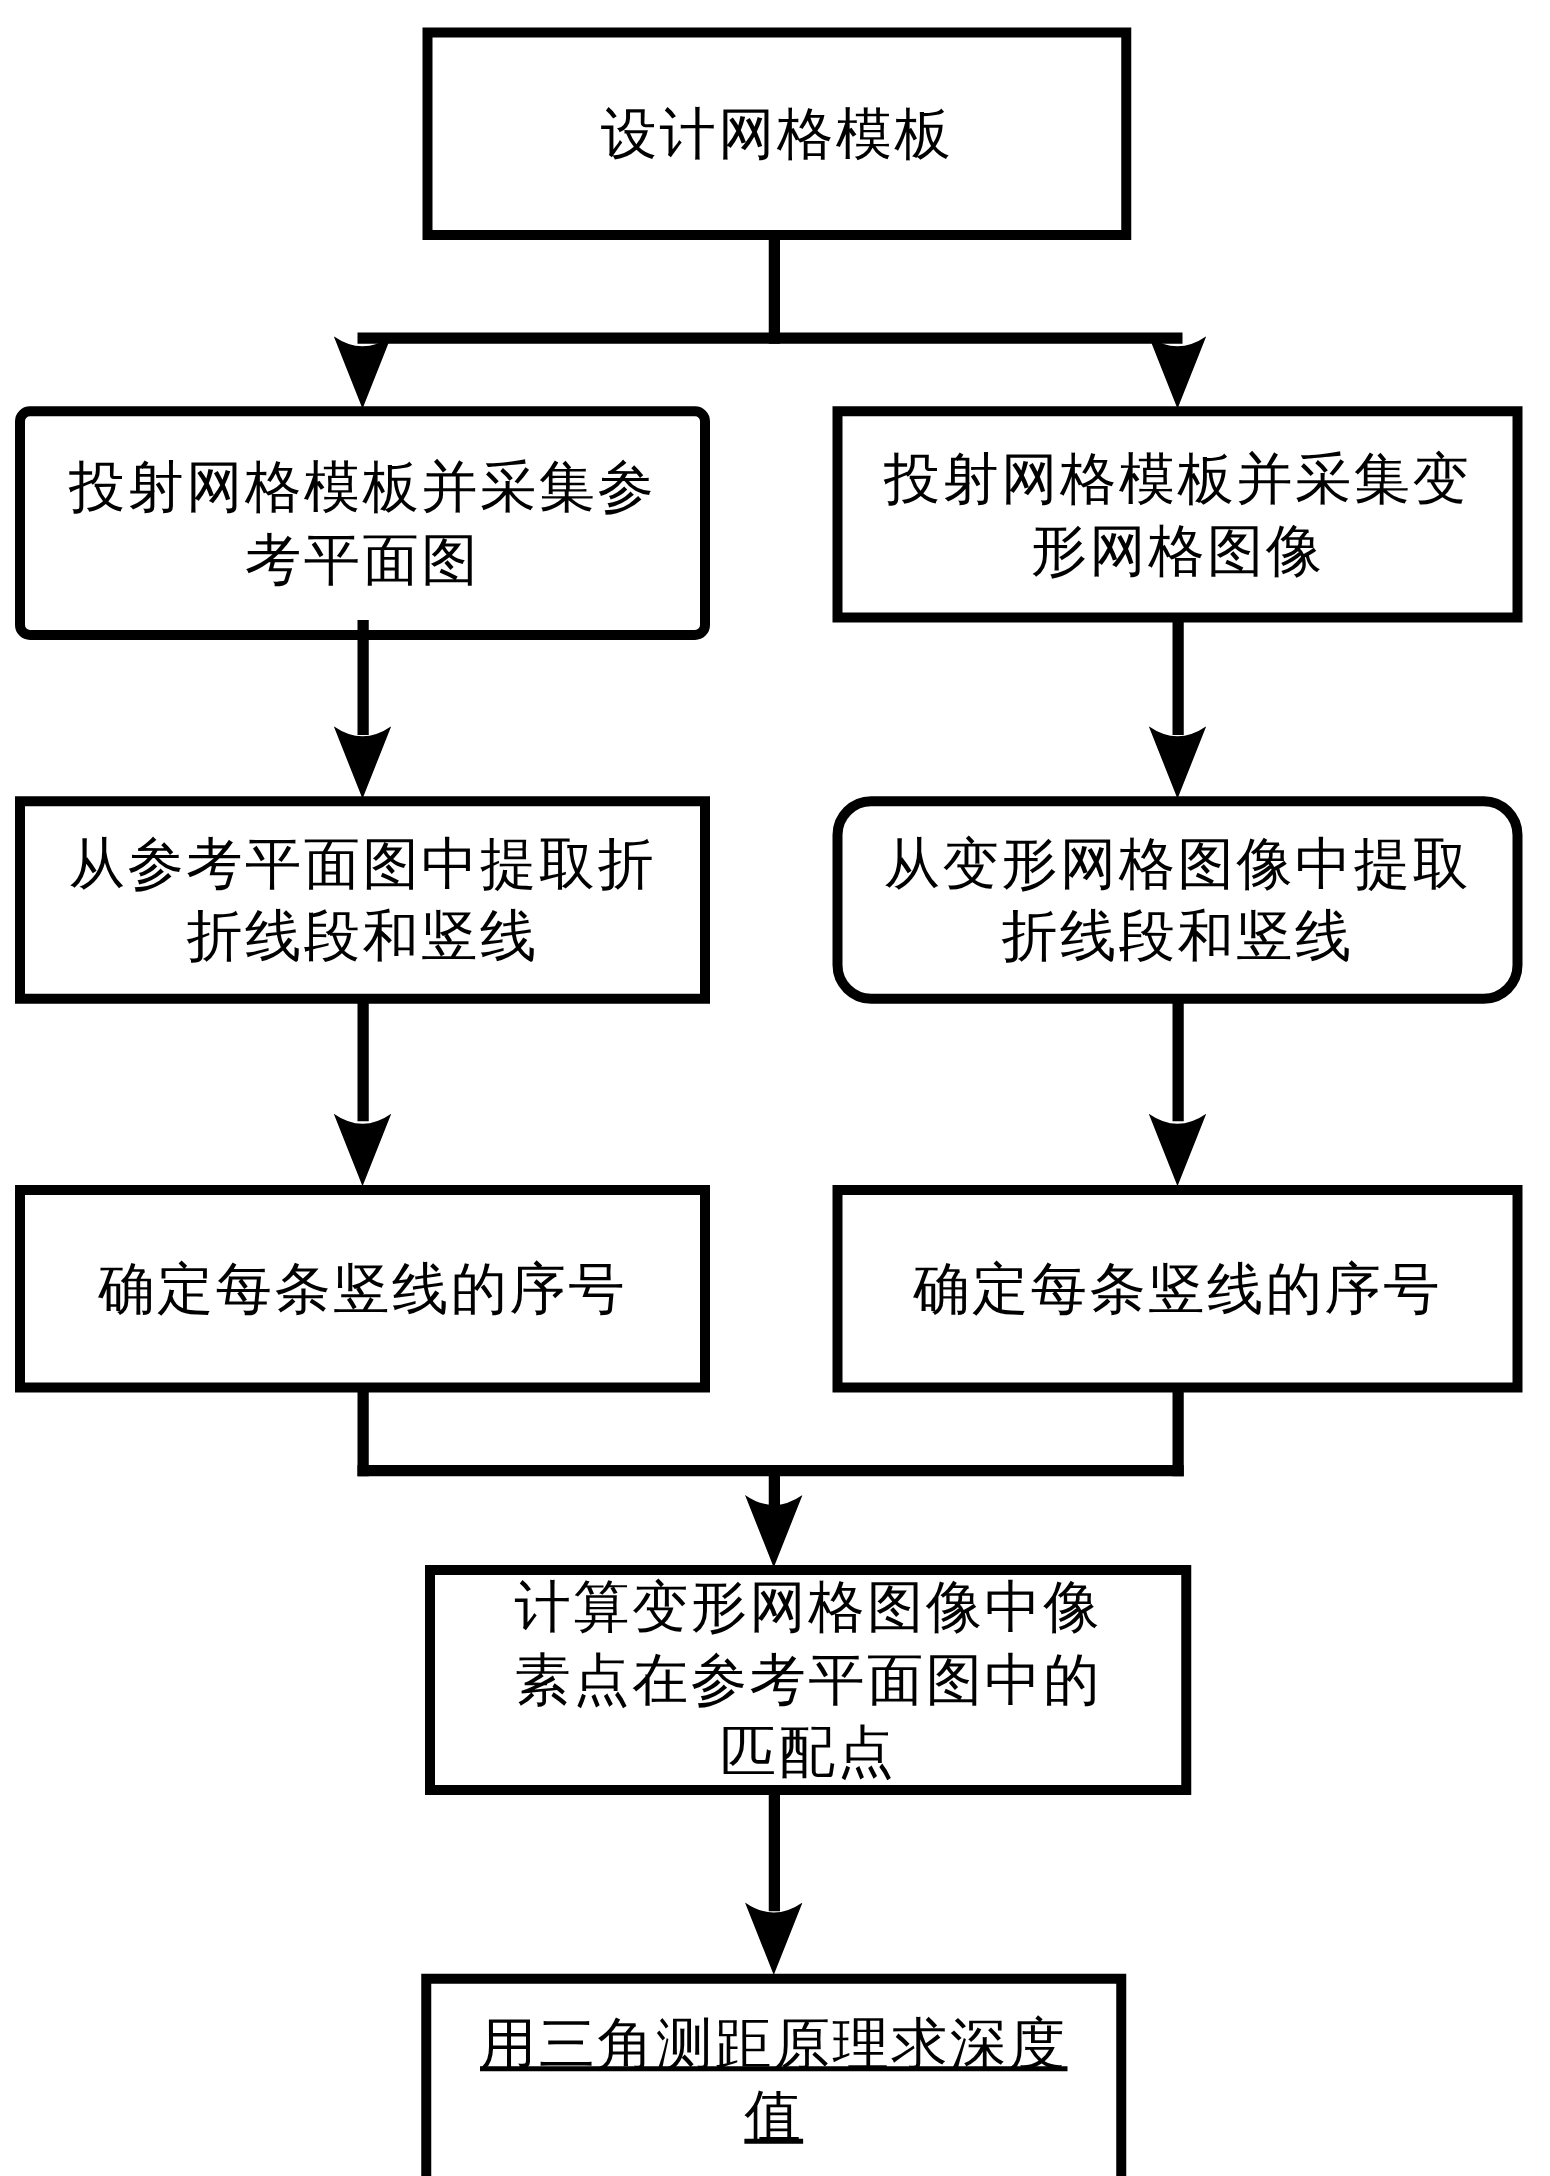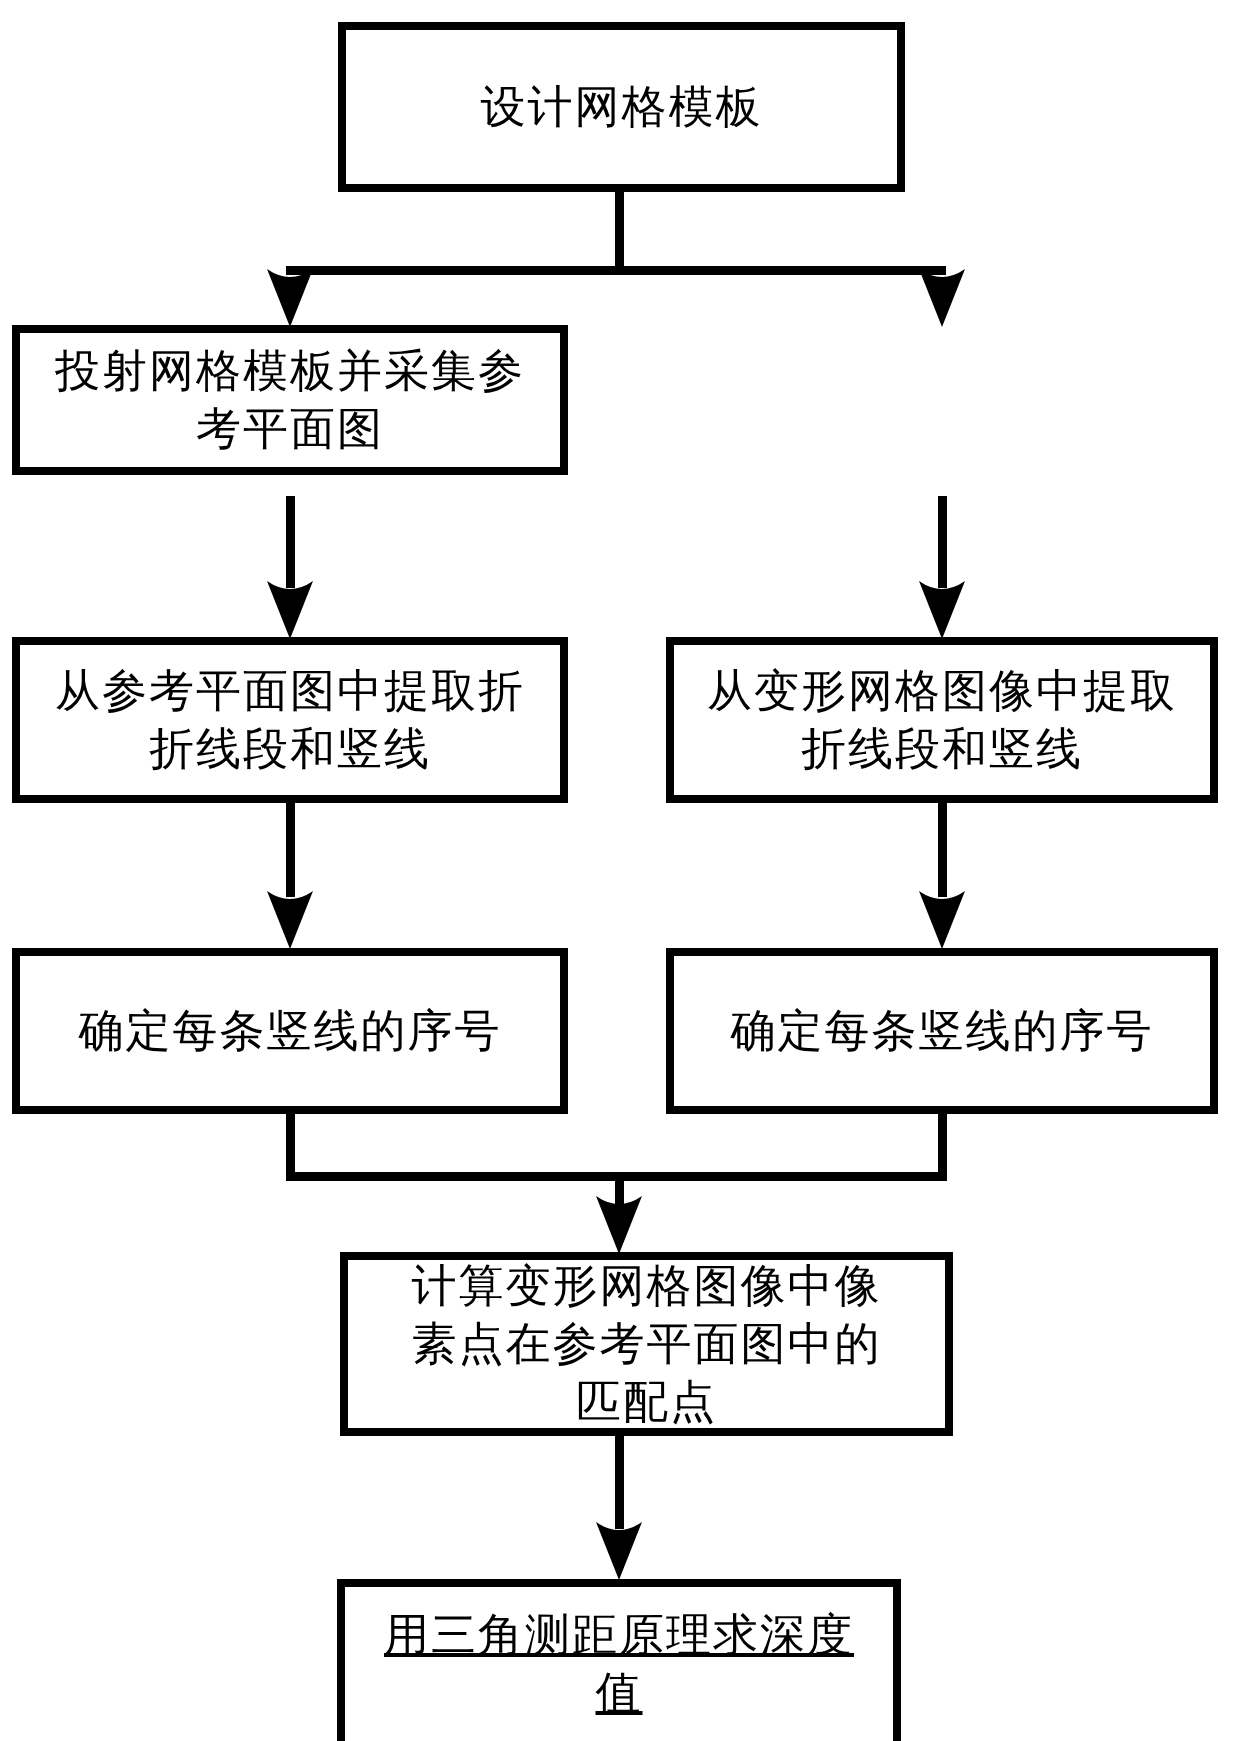--- a/index.html
+++ b/index.html
@@ -28,24 +28,24 @@
     line-height: 58px;
     letter-spacing: 2px;
   }
   .vline { position: absolute; width: 9px; background: #000000; }
   .hline { position: absolute; height: 9px; background: #000000; }
   .arrowhead { position: absolute; width: 46px; height: 58px; }
   .arrowhead svg { display: block; width: 46px; height: 58px; }
 
   
   #node-design            { left: 338px; top: 12px;   width: 567px; height: 170px; }
-  #node-capture-reference { left: 12px;  top: 315px;  width: 556px; height: 150px; }
+  #node-capture-reference { left: 12px;  top: 315px;  width: 556px; height: 187px; border-radius: 12px; }
   #node-capture-deformed  { left: 666px; top: 315px;  width: 552px; height: 173px; }
   #node-extract-reference { left: 12px;  top: 627px;  width: 556px; height: 166px; }
-  #node-extract-deformed  { left: 666px; top: 627px;  width: 552px; height: 166px; }
+  #node-extract-deformed  { left: 666px; top: 627px;  width: 552px; height: 166px; border-radius: 31px; }
   #node-index-reference   { left: 12px;  top: 938px;  width: 556px; height: 166px; }
   #node-index-deformed    { left: 666px; top: 938px;  width: 552px; height: 166px; }
   #node-match             { left: 340px; top: 1242px; width: 613px; height: 184px; }
   #node-depth             { left: 337px; top: 1569px; width: 564px; height: 170px; text-decoration: underline; }
 
   
   #stem-top        { left: 615px; top: 178px;  height: 87px;  }
   #fork-h          { left: 286px; top: 256px;  width: 660px;  }
   #head-fork-left  { left: 267px; top: 259px; }
   #head-fork-right { left: 919px; top: 259px; }
@@ -72,20 +72,22 @@
 </head>
 <body>
 
 <div id="canvas">
 
   <div class="node" id="node-design">设计网格模板</div>
 
   <div class="node" id="node-capture-reference">投射网格模板并采集参
 考平面图</div>
 
+  <div class="node" id="node-capture-deformed">投射网格模板并采集变
+形网格图像</div>
 
   <div class="node" id="node-extract-reference">从参考平面图中提取折
 折线段和竖线</div>
 
   <div class="node" id="node-extract-deformed">从变形网格图像中提取
 折线段和竖线</div>
 
   <div class="node" id="node-index-reference">确定每条竖线的序号</div>
 
   <div class="node" id="node-index-deformed">确定每条竖线的序号</div>

